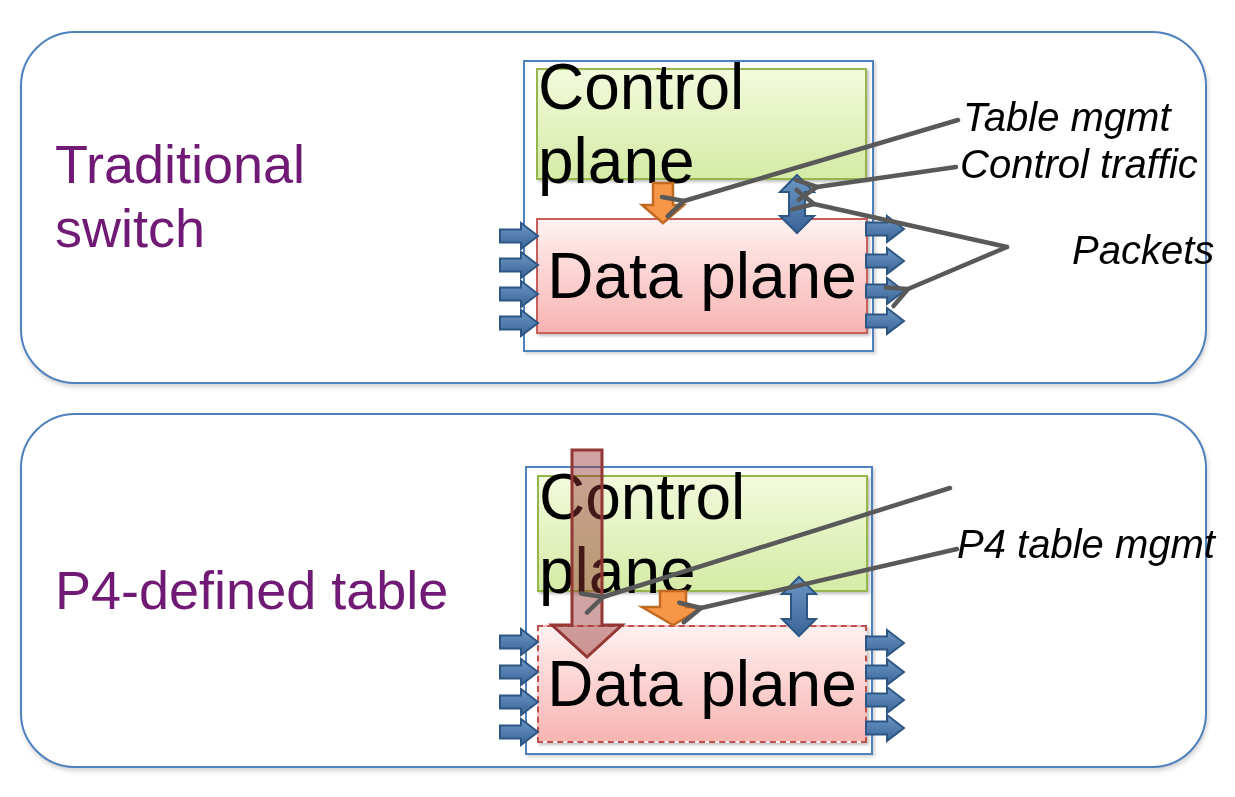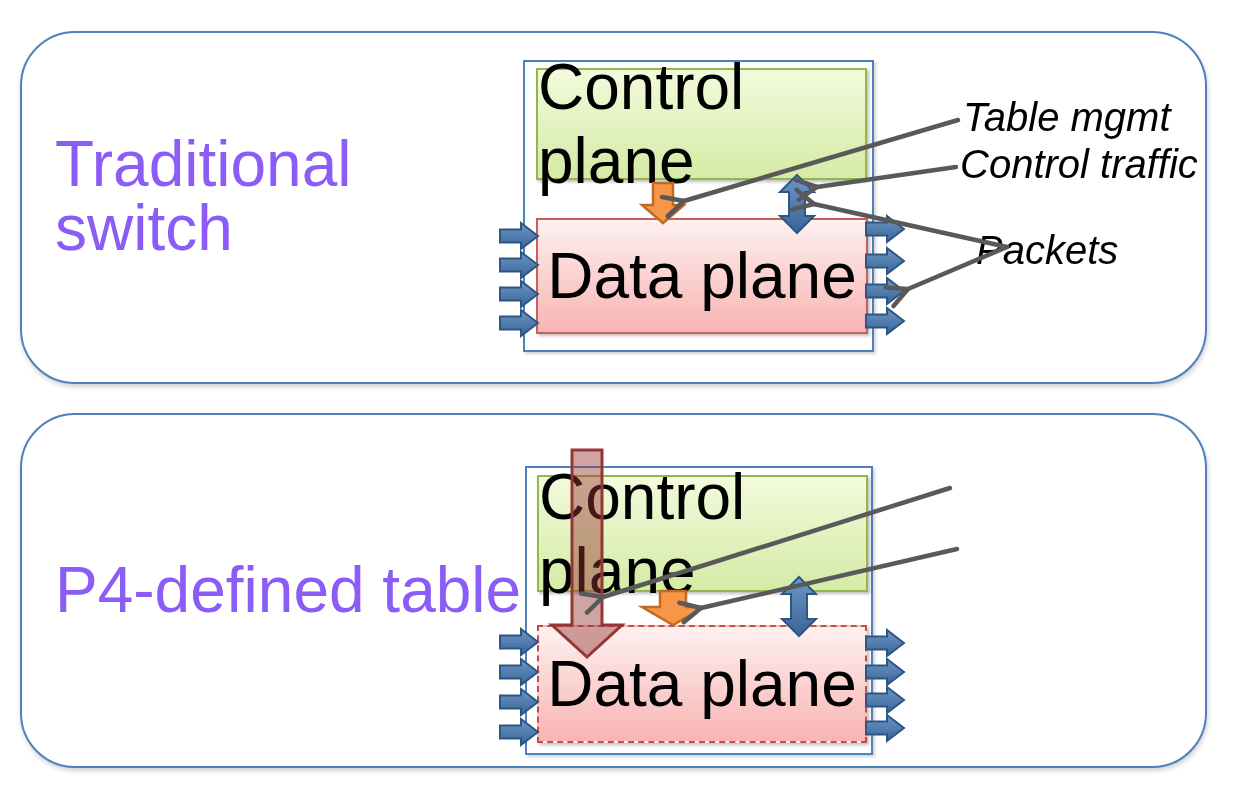--- a/index.html
+++ b/index.html
@@ -9,21 +9,21 @@
   }
   .panel {
     position:absolute; left:20px; width:1187px; background:#ffffff;
     border:2.5px solid #4f81bd; border-radius:55px;
     box-shadow:1px 3px 5px rgba(0,0,0,0.18);
     box-sizing:border-box;
   }
   #panel-top    { top:31px;  height:353px; }
   #panel-bottom { top:413px; height:355px; }
 
-  .title { position:absolute; font-size:64px; line-height:64px; color:#8b5cf6; }
+  .title { position:absolute; font-size:54px; line-height:64px; color:#701a75; }
   #title-top    { left:55px; top:132px; width:340px; }
   #title-bottom { left:55px; top:558px; width:600px; }
 
   .inner-box {
     position:absolute; background:#ffffff; border:2px solid #4f81bd;
     box-shadow:2px 2px 3px rgba(0,0,0,0.18); box-sizing:border-box;
   }
   #inner-top    { left:523px; top:60px;  width:351px; height:292px; }
   #inner-bottom { left:525px; top:466px; width:348px; height:289px; }
 
@@ -45,21 +45,21 @@
   #dp-top    { left:536px; top:218px; width:332px; height:116px; border:2.5px solid #c75f5c; }
   #cp-bottom { left:537px; top:475px; width:331px; height:117px; }
   #dp-bottom { left:537px; top:625px; width:330px; height:118px; border:2px dashed #c0504d; }
 
   .annotation {
     position:absolute; font-style:italic; font-size:40px; line-height:1;
     white-space:nowrap; color:#000;
   }
   #ann-table-mgmt    { left:963px;  top:97px;  }
   #ann-control-traffic{ left:960px; top:144px; }
-  #ann-packets       { left:976px; top:230px; }
+  #ann-packets       { left:1072px; top:230px; }
   #ann-p4-program    { left:952px;  top:463px; }
   #ann-p4-table-mgmt { left:957px;  top:524px; }
 
   svg.overlay { position:absolute; left:0; top:0; width:1235px; height:797px; pointer-events:none; }
 
   .pkt-arrow   { fill:url(#bluegrad); stroke:#2d5683; stroke-width:2; }
   .dbl-arrow   { fill:url(#bluegrad); stroke:#2d5683; stroke-width:2; }
   .orange-arrow{ fill:#f79646; stroke:#c16a22; stroke-width:2.5; }
   .maroon-arrow{ fill:rgba(148,54,52,0.45); stroke:#943634; stroke-width:3; }
   .pointer-line{ fill:none; stroke:#595959; stroke-width:4.5; stroke-linecap:round; }
@@ -88,20 +88,21 @@
   <div class="plane plane-green" id="cp-bottom">
     <span>Control plane</span>
   </div>
   <div class="plane plane-pink" id="dp-bottom">
     <span>Data plane</span>
   </div>
 
   <div class="annotation" id="ann-table-mgmt">Table mgmt</div>
   <div class="annotation" id="ann-control-traffic">Control traffic</div>
   <div class="annotation" id="ann-packets">Packets</div>
+  <div class="annotation" id="ann-p4-table-mgmt">P4 table mgmt</div>
 
   <svg class="overlay" viewBox="0 0 1235 797">
     <defs>
       <linearGradient id="bluegrad" x1="0" y1="0" x2="0" y2="1">
         <stop offset="0" stop-color="#6d97c6"></stop>
         <stop offset="1" stop-color="#3a6496"></stop>
       </linearGradient>
       <path id="pktArrow" d="M0,0 L-17,-13 L-17,-6.5 L-38,-6.5 L-38,6.5 L-17,6.5 L-17,13 Z"></path>
       <marker id="chev" markerUnits="userSpaceOnUse" markerWidth="28" markerHeight="28" refX="5" refY="14" orient="auto">
         <path d="M25,4 L5,14 L25,24" fill="none" stroke="#595959" stroke-width="4.5" stroke-linecap="round" stroke-linejoin="round"></path>

